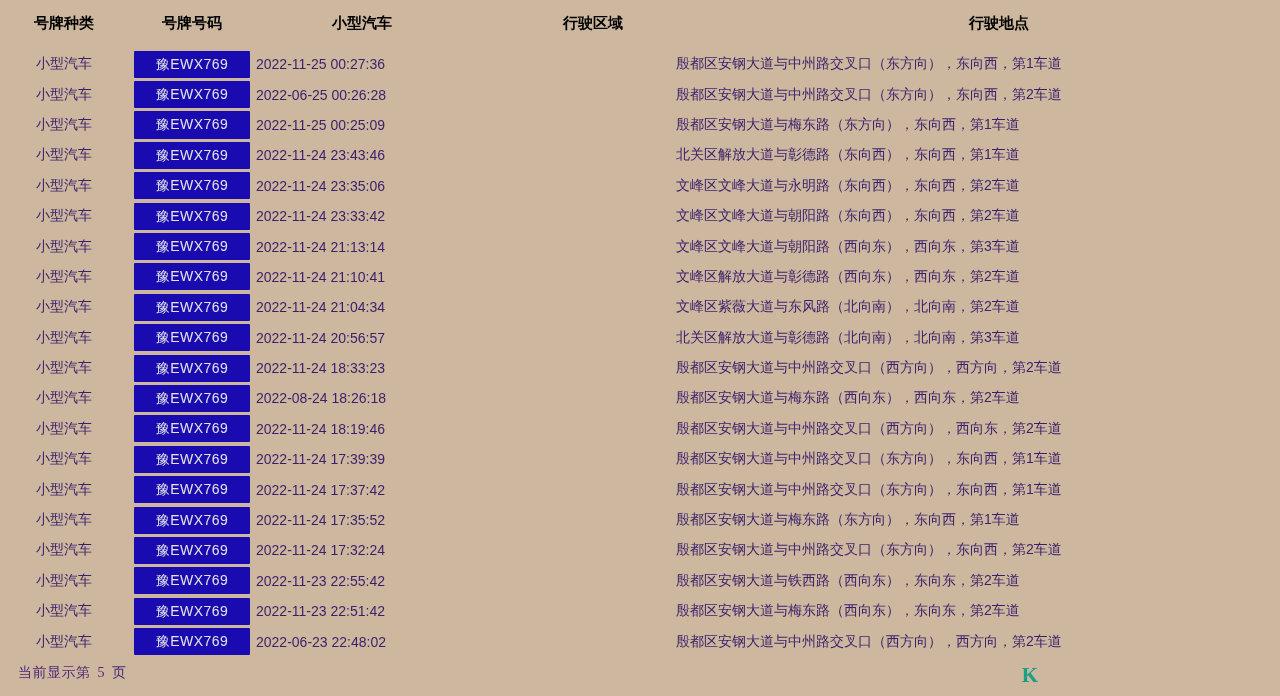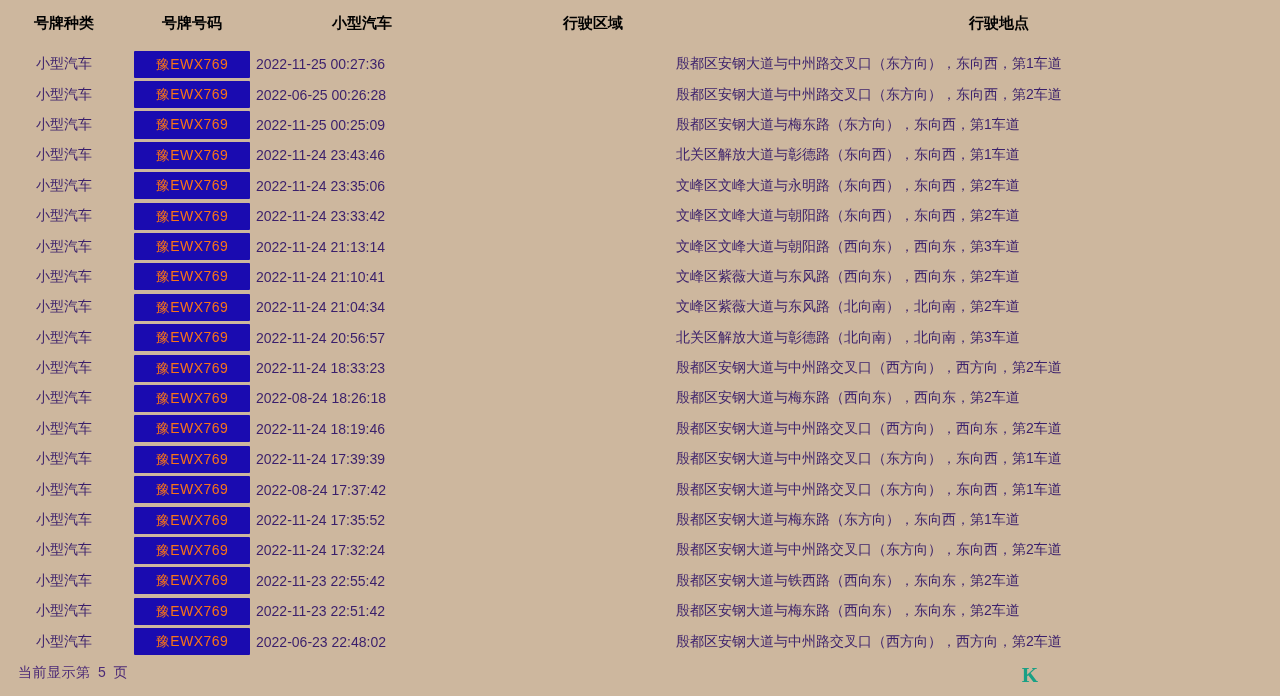--- a/index.html
+++ b/index.html
@@ -51,21 +51,21 @@
     padding-left: 24px;
     color: #4b2a77;
   }
   td.plate {
     text-align: center;
     padding: 0 2px;
   }
   .plate-box {
     display: block;
     background: #1a0bb0;
-    color: #f97316;
+    color: #e5e5e5;
     font-size: 14px;
     letter-spacing: 0.5px;
     text-align: center;
     padding: 5px 0 6px 0;
     margin: 0 6px;
     border-radius: 1px;
     line-height: 1.15;
   }
   td.time {
     text-align: left;
@@ -79,20 +79,21 @@
     text-align: left;
     color: #4b2a77;
   }
   .footer {
     position: absolute;
     left: 18px;
     bottom: 14px;
     font-size: 14px;
     color: #4b2a77;
     letter-spacing: 0.5px;
+    font-family: Liberation Serif, serif;
   }
   .footer .pagenum {
     display: inline-block;
     margin: 0 3px;
   }
   .logo {
     position: absolute;
     right: 14px;
     bottom: 10px;
     font-size: 21px;
@@ -188,21 +189,21 @@
         <td class="area">文峰区</td>
         <td class="place">文峰大道与朝阳路（西向东），西向东，第3车道</td>
       </tr>
       <tr>
         <td class="type">小型汽车</td>
         <td class="plate">
             <span class="plate-box">豫EWX769</span>
           </td>
         <td class="time">2022-11-24 21:10:41</td>
         <td class="area">文峰区</td>
-        <td class="place">紫薇大道与东风路（西向东），西向东，第2车道</td>
+        <td class="place">解放大道与彰德路（西向东），西向东，第2车道</td>
       </tr>
       <tr>
         <td class="type">小型汽车</td>
         <td class="plate">
             <span class="plate-box">豫EWX769</span>
           </td>
         <td class="time">2022-11-24 21:04:34</td>
         <td class="area">文峰区</td>
         <td class="place">紫薇大道与东风路（北向南），北向南，第2车道</td>
       </tr>
@@ -249,21 +250,21 @@
           </td>
         <td class="time">2022-11-24 17:39:39</td>
         <td class="area">殷都区</td>
         <td class="place">安钢大道与中州路交叉口（东方向），东向西，第1车道</td>
       </tr>
       <tr>
         <td class="type">小型汽车</td>
         <td class="plate">
             <span class="plate-box">豫EWX769</span>
           </td>
-        <td class="time">2022-08-24 17:37:42</td>
+        <td class="time">2022-11-24 17:37:42</td>
         <td class="area">殷都区</td>
         <td class="place">安钢大道与中州路交叉口（东方向），东向西，第1车道</td>
       </tr>
       <tr>
         <td class="type">小型汽车</td>
         <td class="plate">
             <span class="plate-box">豫EWX769</span>
           </td>
         <td class="time">2022-11-24 17:35:52</td>
         <td class="area">殷都区</td>

